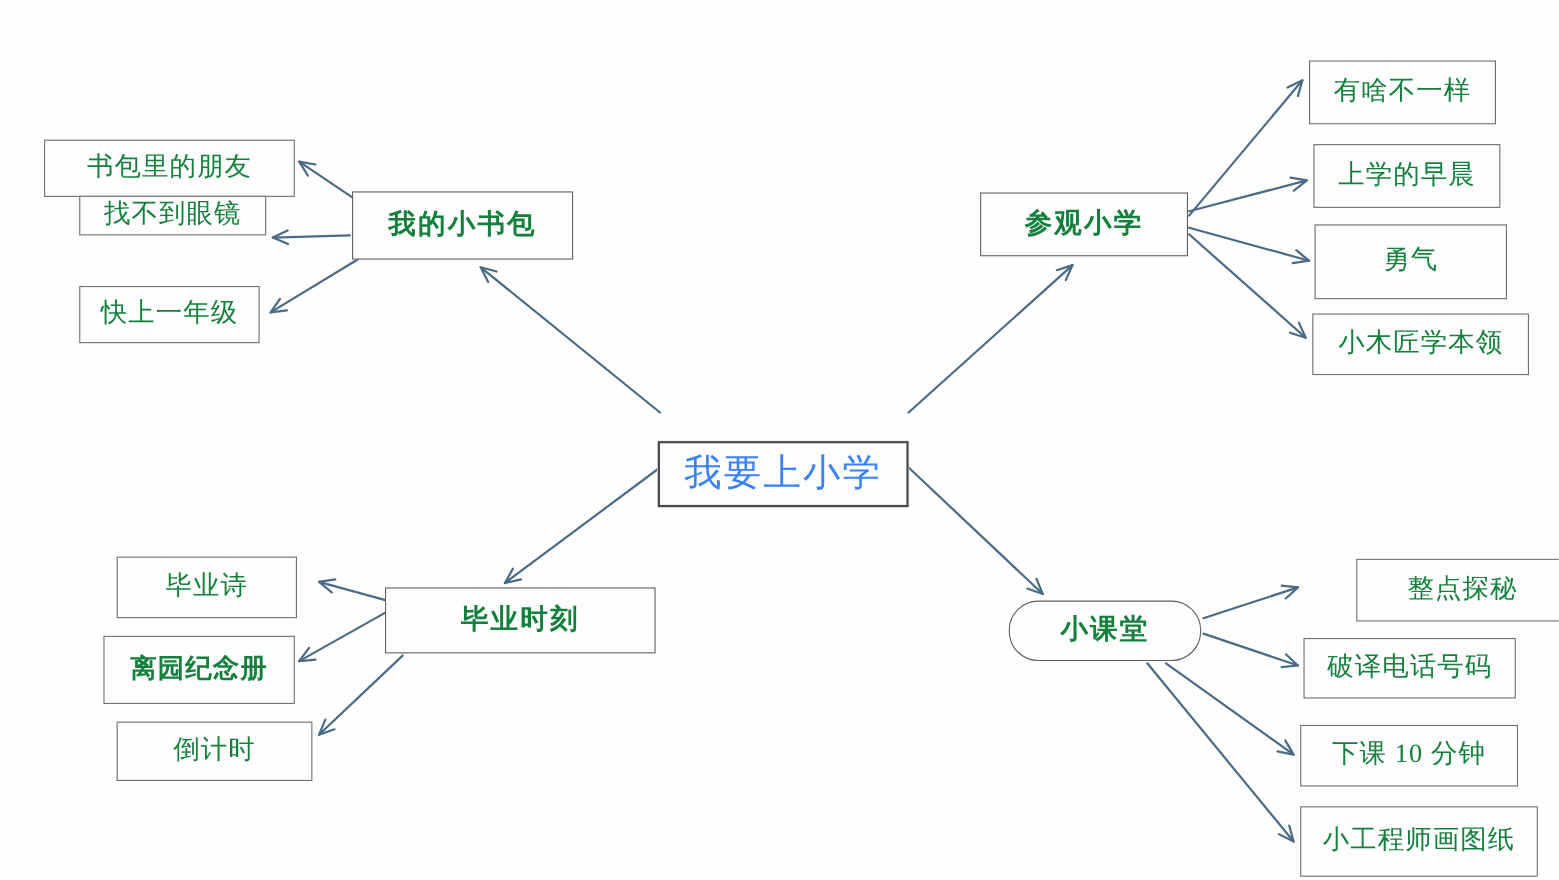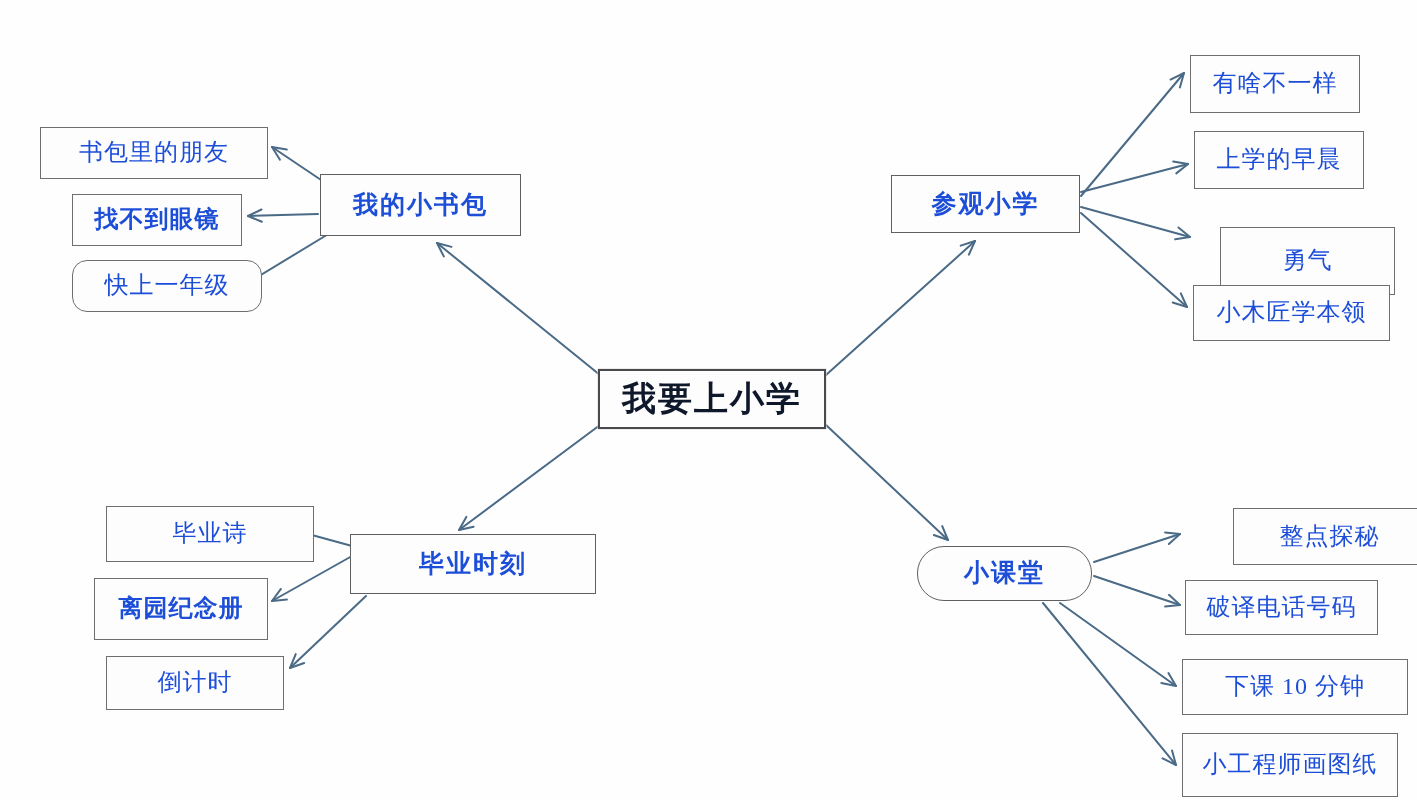--- a/index.html
+++ b/index.html
@@ -32,30 +32,31 @@
     position: absolute;
     box-sizing: border-box;
     background: #fdfdfd;
     border: 1.6px solid #6e6e70;
     display: flex;
     align-items: center;
     justify-content: center;
     text-align: center;
     line-height: 1.05;
     white-space: nowrap;
-    color: #1d4ed8;
+    color: #15803d;
     letter-spacing: 0.5px;
   }
   .node-root {
     border: 2.2px solid #4a4a4c;
-    color: #0f172a;
-    font-weight: 700;
+    color: #3b82f6;
+    font-weight: 400;
     font-size: 34px;
     letter-spacing: 2px;
     box-shadow: 0 0 0 0.5px #d8d8d8;
+    margin-top: 32px;
   }
   .node-branch {
     font-weight: 700;
     font-size: 25px;
     letter-spacing: 2px;
     border-color: #5f5f61;
   }
   .node-leaf {
     font-weight: 400;
     font-size: 24px;
@@ -137,30 +138,30 @@
       </g>
       <g>
         <line x1="1043" y1="603" x2="1176" y2="765" stroke="#4a6a86" stroke-width="2" stroke-linecap="round"></line>
         <path d="M 1162.5818537715668 758.2952739211519 L 1176 765 L 1172.0365143467216 750.5331143131544" fill="none" stroke="#4a6a86" stroke-width="2" stroke-linecap="round" stroke-linejoin="round"></path>
       </g>
     </svg>
   <div id="nodes">
       <div class="node node-root" style="left: 598px; top: 369px; width: 228px; height: 60px;">我要上小学</div>
       <div class="node node-branch" style="left: 320px; top: 174px; width: 201px; height: 62px;">我的小书包</div>
       <div class="node node-leaf" style="left: 40px; top: 127px; width: 228px; height: 52px;">书包里的朋友</div>
-      <div class="node node-leaf" style="left: 72px; top: 194px; width: 170px; height: 52px; font-weight: bold;">找不到眼镜</div>
-      <div class="node node-leaf" style="left: 72px; top: 260px; width: 190px; height: 52px; border-radius: 15px;">快上一年级</div>
+      <div class="node node-leaf" style="left: 72px; top: 178px; width: 170px; height: 36px;">找不到眼镜</div>
+      <div class="node node-leaf" style="left: 72px; top: 260px; width: 164px; height: 52px;">快上一年级</div>
       <div class="node node-branch" style="left: 891px; top: 175px; width: 189px; height: 58px;">参观小学</div>
       <div class="node node-leaf" style="left: 1190px; top: 55px; width: 170px; height: 58px;">有啥不一样</div>
       <div class="node node-leaf" style="left: 1194px; top: 131px; width: 170px; height: 58px;">上学的早晨</div>
-      <div class="node node-leaf" style="left: 1220px; top: 204px; width: 175px; height: 68px; margin-top: 23px;">勇气</div>
+      <div class="node node-leaf" style="left: 1195px; top: 204px; width: 175px; height: 68px;">勇气</div>
       <div class="node node-leaf" style="left: 1193px; top: 285px; width: 197px; height: 56px;">小木匠学本领</div>
       <div class="node node-branch" style="left: 350px; top: 534px; width: 246px; height: 60px;">毕业时刻</div>
-      <div class="node node-leaf" style="left: 106px; top: 506px; width: 208px; height: 56px;">毕业诗</div>
+      <div class="node node-leaf" style="left: 106px; top: 506px; width: 164px; height: 56px;">毕业诗</div>
       <div class="node node-leaf" style="left: 94px; top: 578px; width: 174px; height: 62px; font-weight: bold;">离园纪念册</div>
       <div class="node node-leaf" style="left: 106px; top: 656px; width: 178px; height: 54px;">倒计时</div>
       <div class="node node-branch" style="left: 917px; top: 546px; width: 175px; height: 55px; border-radius: 27px;">小课堂</div>
       <div class="node node-leaf" style="left: 1185px; top: 508px; width: 193px; height: 57px; margin-left: 48px;">整点探秘</div>
       <div class="node node-leaf" style="left: 1185px; top: 580px; width: 193px; height: 55px;">破译电话号码</div>
-      <div class="node node-leaf" style="left: 1182px; top: 659px; width: 226px; height: 56px;">下课 10 分钟</div>
+      <div class="node node-leaf" style="left: 1182px; top: 659px; width: 198px; height: 56px;">下课 10 分钟</div>
       <div class="node node-leaf" style="left: 1182px; top: 733px; width: 216px; height: 64px;">小工程师画图纸</div>
     </div>
 </div>
 
 </body></html>

